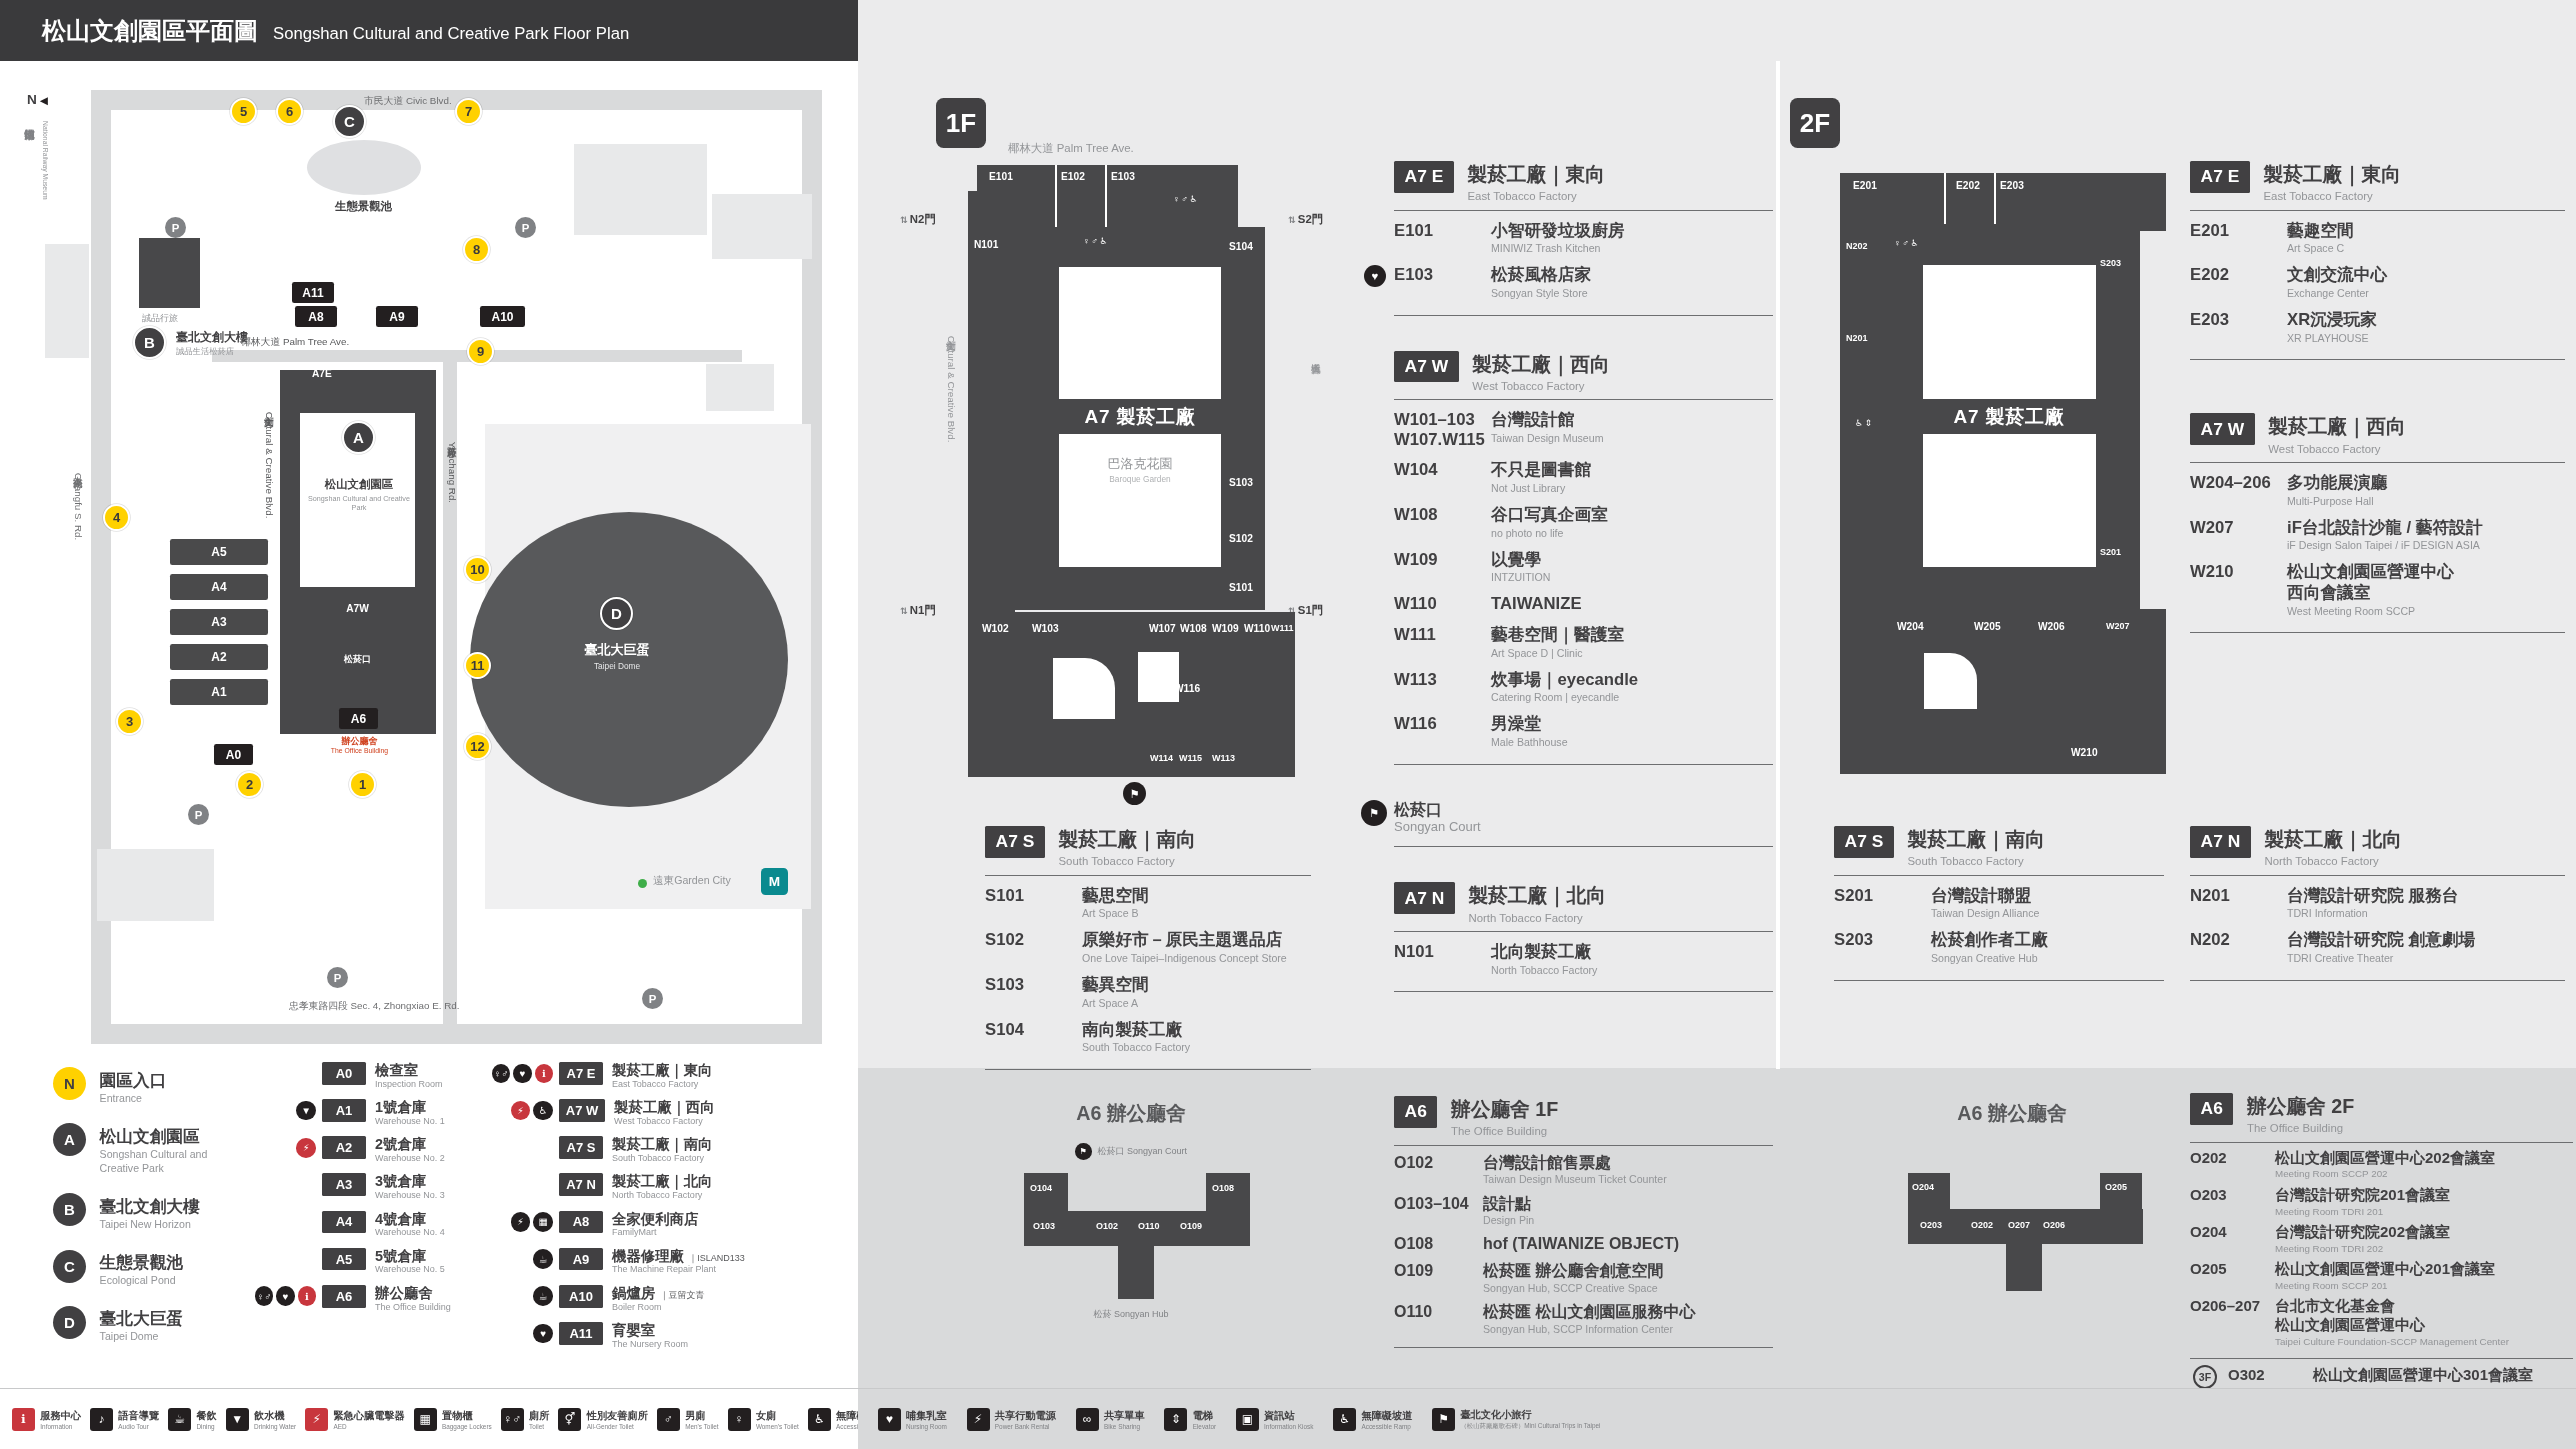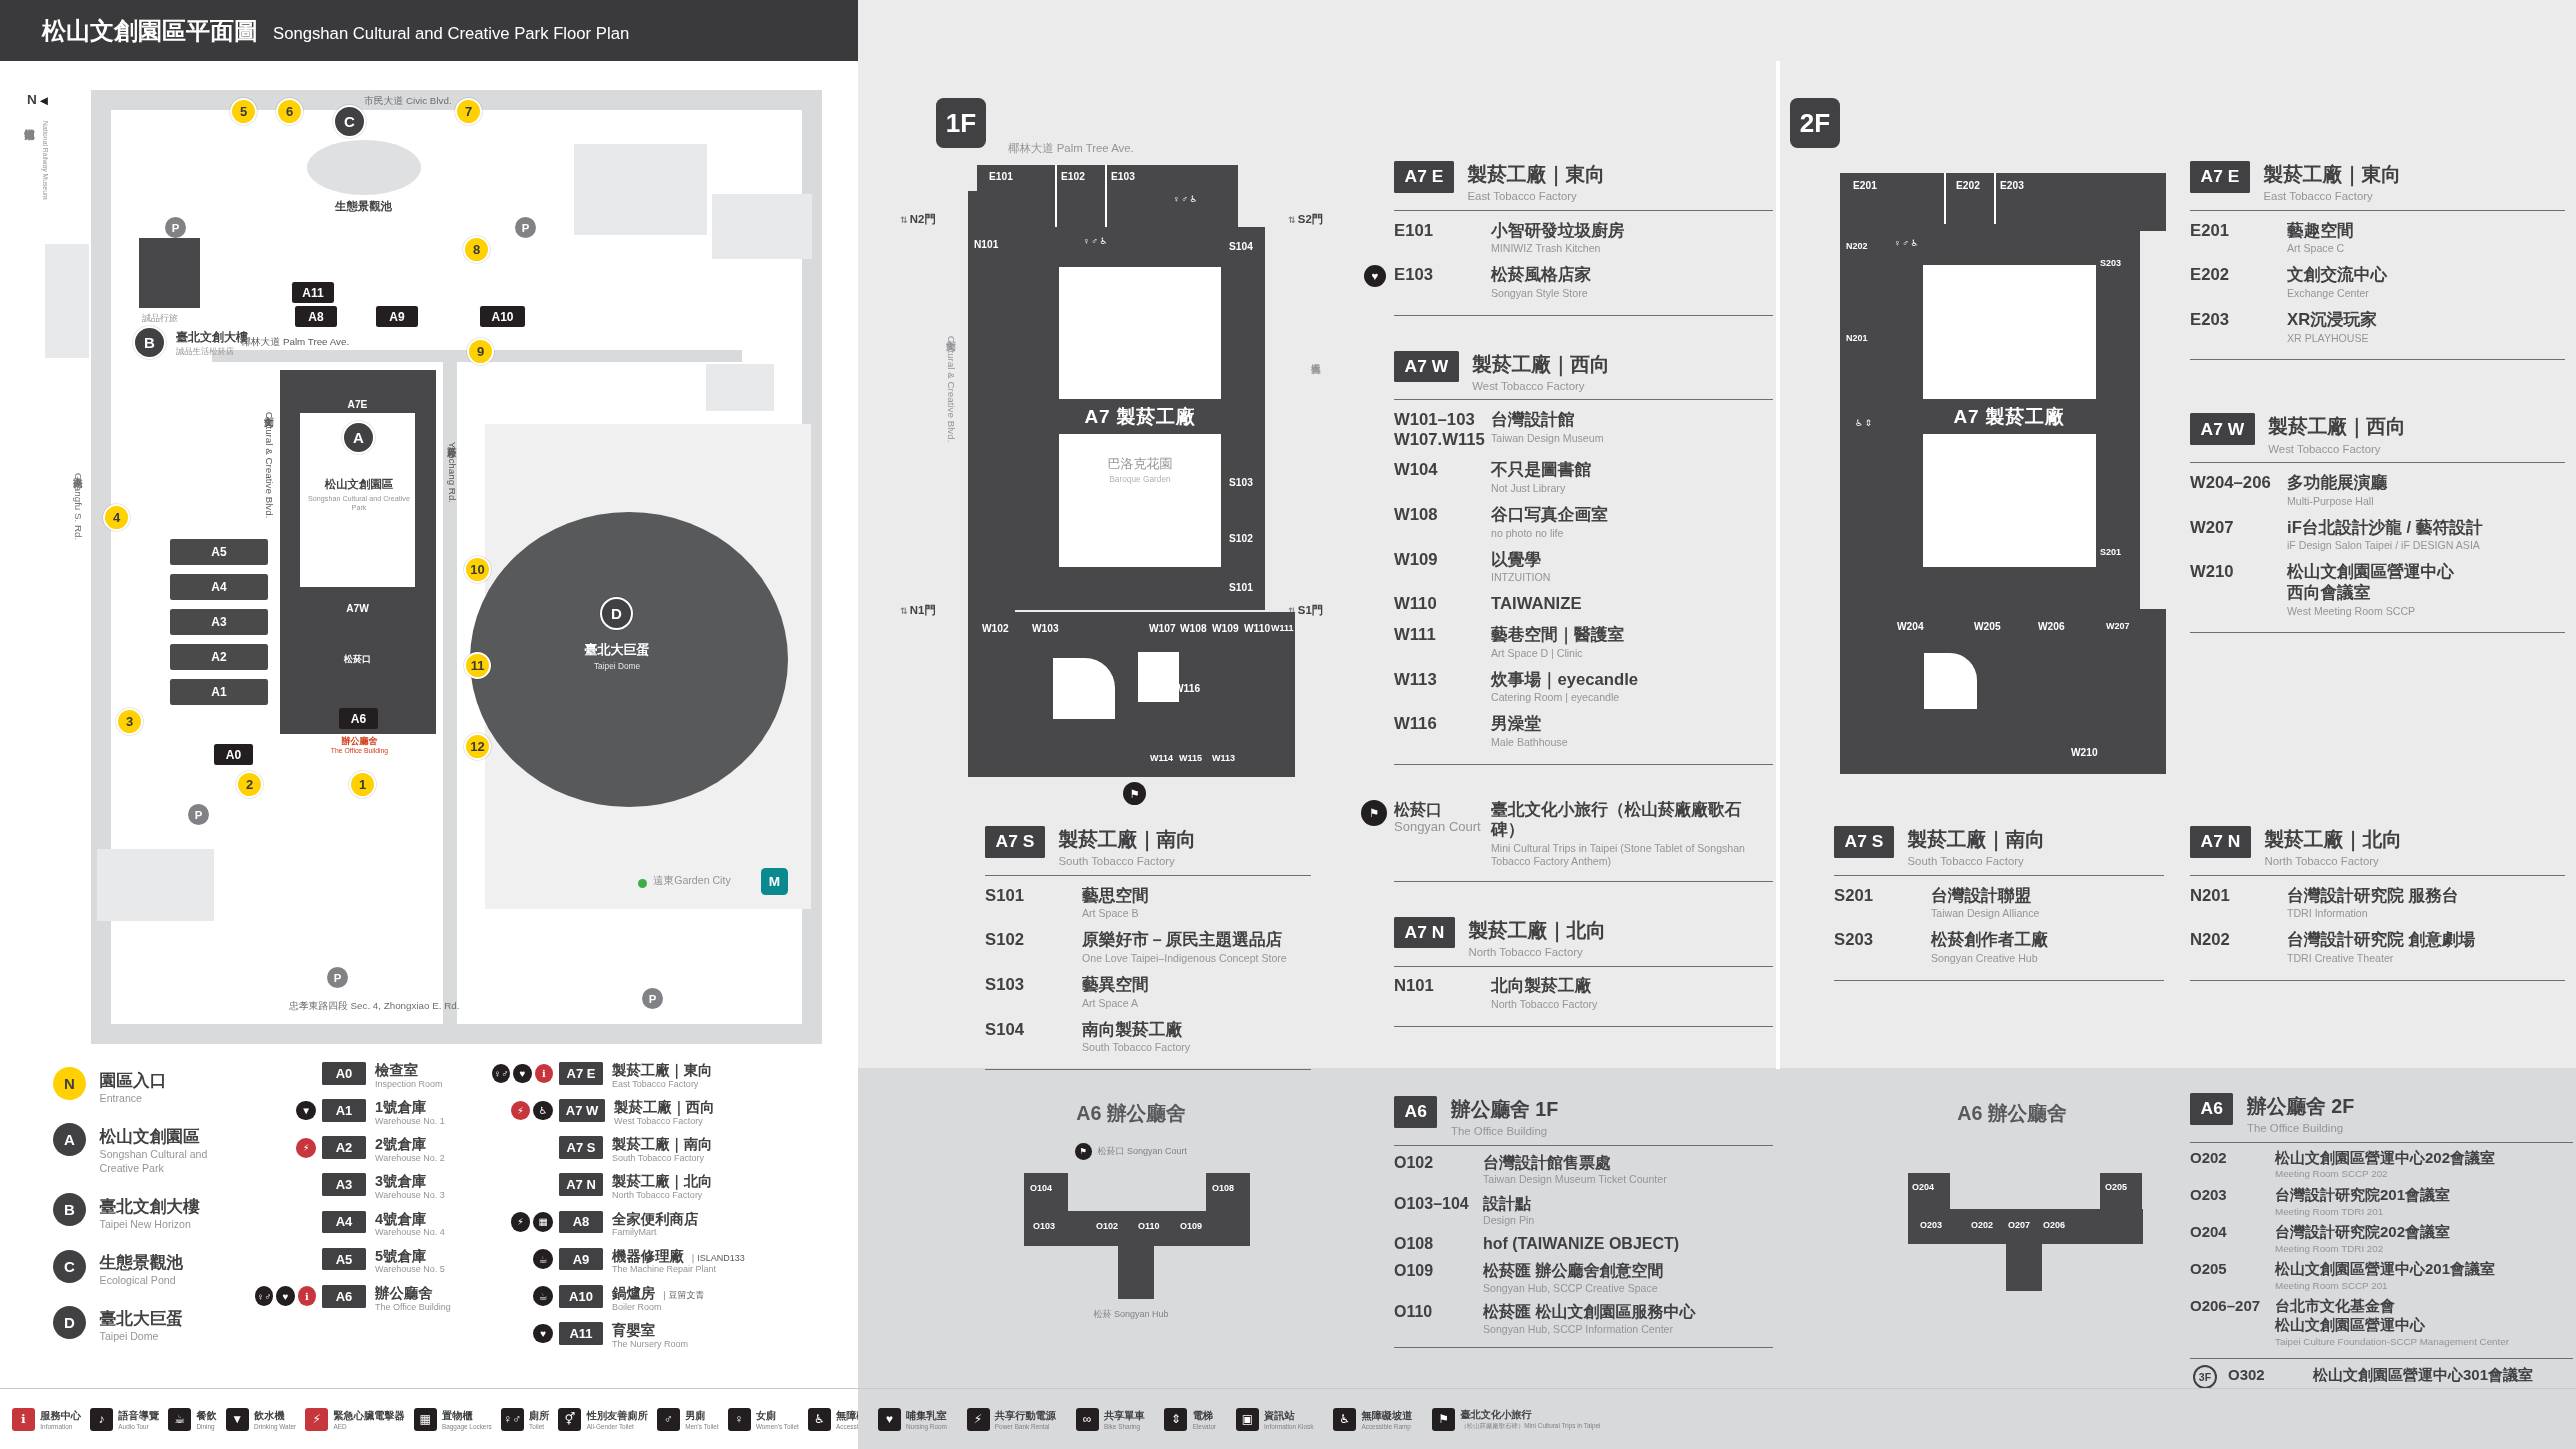--- a/index.html
+++ b/index.html
@@ -136,21 +136,21 @@
       <span style="display:block;font-size:8.3px;color:#939598">誠品生活松菸店</span>
     </div>
 
     <div class="mbox" style="left:292px;top:282px;width:42px;height:21px">A11</div>
     <div class="mbox" style="left:295px;top:306px;width:42px;height:21px">A8</div>
     <div class="mbox" style="left:376px;top:306px;width:42px;height:21px">A9</div>
     <div class="mbox" style="left:480px;top:306px;width:45px;height:21px">A10</div>
 
     <div class="dark a" style="left:280px;top:370px;width:156px;height:364px"></div>
     <div class="a" style="left:300px;top:413px;width:115px;height:174px;background:#fff"></div>
-    <div class="pl" style="left:312px;top:399px;width:91px;text-align:center">A7E</div>
+    <div class="pl" style="left:312px;top:368px;width:91px;text-align:left">A7E</div>
     <div class="pin" style="left:342px;top:421px">A</div>
     <div class="a" style="left:302px;top:477px;width:114px;text-align:center;font-size:11.4px;font-weight:bold;color:#414042">松山文創園區</div>
     <div class="a" style="left:306px;top:494px;width:106px;text-align:center;font-size:7.2px;color:#939598;line-height:1.3">Songshan Cultural and Creative Park</div>
     <div class="pl" style="left:312px;top:603px;width:91px;text-align:center">A7W</div>
     <div class="pl" style="left:312px;top:653px;width:91px;text-align:center;font-size:9px">松菸口</div>
     <div class="mbox" style="left:339px;top:708px;width:39px;height:21px">A6</div>
     <div class="redlbl" style="left:299px;top:736px;width:121px">
       <span style="display:block;font-size:9px;font-weight:bold">辦公廳舍</span>
       <span style="display:block;font-size:6.8px">The Office Building</span>
     </div>
@@ -623,24 +623,20 @@
         </div>
     </div>
 
     <div class="section">
       <div class="room" style="margin:3px 0 7.6px">
         <span class="gicon big">⚑</span>
         <span class="code" style="font-size:16px">
           <b>松菸口</b>
           <span class="en">Songyan Court</span>
         </span>
-        <span class="names">
-          <span class="zh">臺北文化小旅行（松山菸廠廠歌石碑）</span>
-          <span class="en">Mini Cultural Trips in Taipei (Stone Tablet of Songshan Tobacco Factory Anthem)</span>
-        </span>
       </div>
     </div>
 
     <div class="section nobb" style="border-bottom:1.5px solid #6d6e70">
       <div class="sec-head">
         <span class="badge">A7 N</span>
         <span>
             <span class="sec-zh">製菸工廠｜北向</span>
             <span class="sec-en">North Tobacco Factory</span>
           </span>

